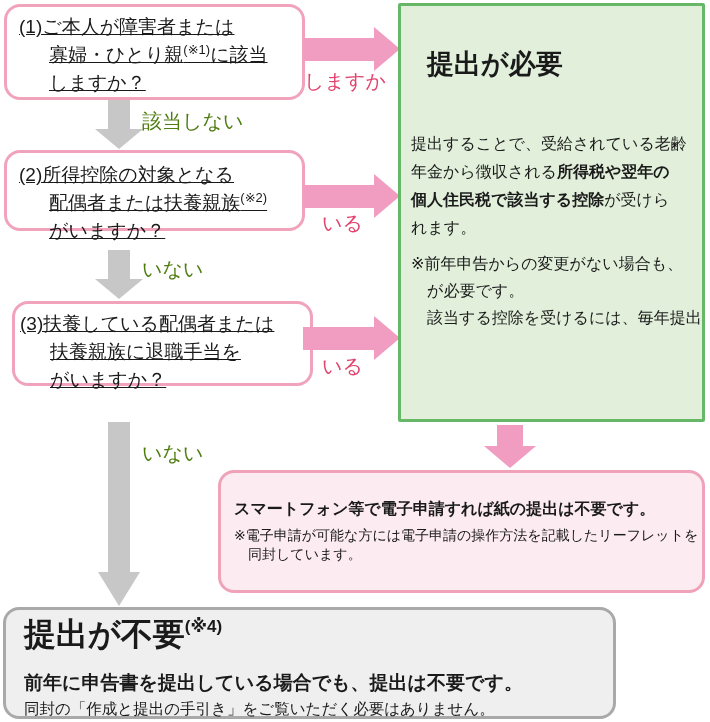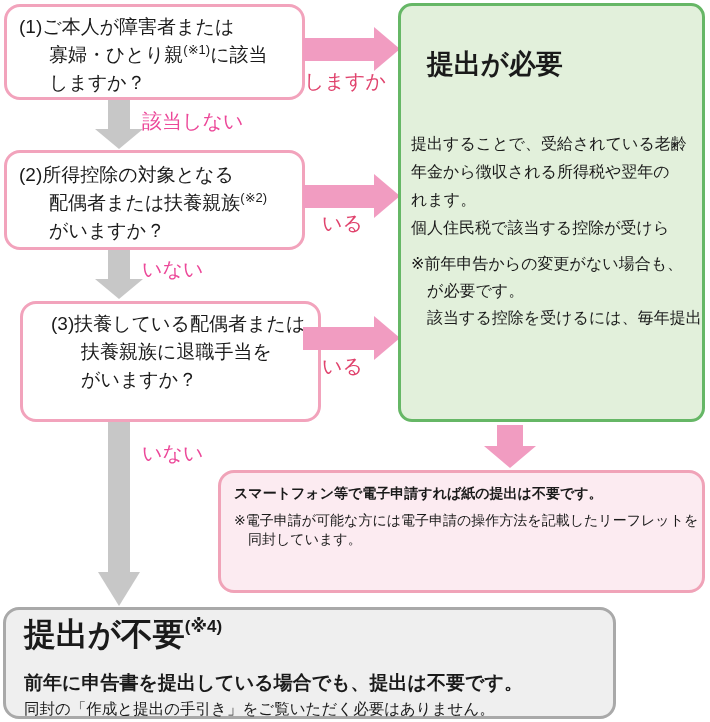--- a/index.html
+++ b/index.html
@@ -6,56 +6,56 @@
   .canvas{
     position:relative;width:710px;height:722px;background:#fff;overflow:hidden;
     font-family:"Liberation Sans","DejaVu Sans",sans-serif;color:var(--text,#1a1a1a);
   }
   .canvas *{box-sizing:border-box;}
   
   .qbox{
     position:absolute;background:#fff;border:3px solid var(--pink-border);
     border-radius:16px;
   }
-  .qtext{font-size:19px;line-height:28px;}
+  .qtext{font-size:19px;line-height:28px;text-decoration:underline;}
   .rline{white-space:nowrap;}
   .qtext .rline + .rline{padding-left:30px;}
   sup{font-size:13px;vertical-align:7px;line-height:0;}
-  b{font-weight:400;margin-top:32px;}
+  b{font-weight:700;margin-top:32px;}
   
-  .lbl{position:absolute;font-size:20px;color:#ec4899;white-space:nowrap;}
+  .lbl{position:absolute;font-size:20px;color:#4d7c0f;white-space:nowrap;}
   .lbl.red{color:var(--red-label);}
   
   .vshaft{position:absolute;background:var(--gray-arrow);}
   .vhead{position:absolute;width:0;height:0;border-left:24px solid transparent;border-right:24px solid transparent;}
   .vhead.gray-small{border-top:20px solid var(--gray-arrow);}
   .vhead.gray-big{border-left:21px solid transparent;border-right:21px solid transparent;border-top:34px solid var(--gray-arrow);}
   
   .hshaft{position:absolute;background:var(--pink-arrow);}
   .hhead{position:absolute;width:0;height:0;border-top:22px solid transparent;border-bottom:22px solid transparent;border-left:26px solid var(--pink-arrow);}
   
   .phead-down{position:absolute;width:0;height:0;border-left:26px solid transparent;border-right:26px solid transparent;border-top:22px solid var(--pink-arrow);}
   
   .gbox{
     position:absolute;left:398px;top:3px;width:307px;height:419px;
-    background:var(--green-fill);border:3px solid var(--green-border);border-radius:14px;
+    background:var(--green-fill);border:3px solid var(--green-border);border-radius:2px;
     padding:42px 6px 0 10px;
   }
   .gtitle{font-size:27px;font-weight:700;line-height:32px;margin-left:16px;}
   .gbody{margin-top:50px;font-size:16px;line-height:28px;}
   .gnote{margin-top:8px;font-size:16px;line-height:27px;}
   .hang .rline + .rline{padding-left:1em;}
   
   .pbox{
     position:absolute;left:218px;top:470px;width:487px;height:123px;
     background:var(--pinkbox-fill);border:3px solid var(--pinkbox-border);border-radius:16px;
     padding:5px 0 0 13px;
   }
   .ptitle{font-size:28px;font-weight:700;line-height:33px;white-space:nowrap;}
-  .psub{margin-top:3px;font-size:14px;font-weight:700;line-height:25px;white-space:nowrap;}
+  .psub{margin-top:18px;font-size:16px;font-weight:700;line-height:25px;white-space:nowrap;}
   .pnote{margin-top:5px;font-size:14px;line-height:19px;}
   
   .nbox{
     position:absolute;left:3px;top:607px;width:613px;height:112px;
     background:var(--gray-fill);border:3px solid var(--gray-border);border-radius:16px;
     padding:5px 0 0 18px;
   }
   .ntitle{font-size:32px;font-weight:700;line-height:38px;white-space:nowrap;}
   .ntitle sup{font-size:17px;vertical-align:13px;font-weight:700;}
   .nsub{margin-top:16px;font-size:19px;font-weight:700;line-height:28px;white-space:nowrap;}
@@ -75,59 +75,59 @@
   </div>
 
   <div class="vshaft" style="left:108px;top:100px;width:22px;height:30px"></div>
   <div class="vhead gray-small" style="left:95px;top:129px"></div>
   <div class="lbl" style="left:142px;top:108px">該当しない</div>
 
   <div class="hshaft" style="left:303px;top:38px;width:73px;height:23px"></div>
   <div class="hhead" style="left:374px;top:27px"></div>
   <div class="lbl red" style="left:304px;top:68px">しますか</div>
 
-  <div class="qbox" style="left:4px;top:150px;width:301px;height:100px;padding:8px 6px 0 12px">
+  <div class="qbox" style="left:4px;top:150px;width:301px;height:81px;padding:8px 6px 0 12px">
     <div class="qtext">
         <div class="rline"><span>(2)所得控除の対象となる</span></div>
         <div class="rline"><span>配偶者または扶養親族</span><sup>(※2)</sup></div>
         <div class="rline"><span>がいますか？</span></div>
       </div>
   </div>
 
   <div class="vshaft" style="left:108px;top:250px;width:22px;height:30px"></div>
   <div class="vhead gray-small" style="left:95px;top:279px"></div>
   <div class="lbl" style="left:142px;top:256px">いない</div>
 
   <div class="hshaft" style="left:303px;top:185px;width:73px;height:23px"></div>
   <div class="hhead" style="left:374px;top:174px"></div>
   <div class="lbl red" style="left:322px;top:210px">いる</div>
 
-  <div class="qbox" style="left:20px;top:301px;width:301px;height:121px;padding:6px 6px 0 28px">
+  <div class="qbox" style="left:12px;top:301px;width:301px;height:85px;padding:6px 6px 0 5px">
     <div class="qtext">
         <div class="rline"><span>(3)扶養している配偶者または</span></div>
         <div class="rline"><span>扶養親族に退職手当を</span></div>
         <div class="rline"><span>がいますか？</span></div>
       </div>
   </div>
 
   <div class="vshaft" style="left:108px;top:422px;width:22px;height:151px"></div>
   <div class="vhead gray-big" style="left:98px;top:572px"></div>
   <div class="lbl" style="left:142px;top:440px">いない</div>
 
   <div class="hshaft" style="left:303px;top:327px;width:73px;height:23px"></div>
   <div class="hhead" style="left:374px;top:316px"></div>
   <div class="lbl red" style="left:322px;top:353px">いる</div>
 
   <div class="gbox">
     <div class="gtitle">提出が必要</div>
     <div class="gbody">
         <div class="rline"><span>提出することで、受給されている老齢</span></div>
         <div class="rline"><span>年金から徴収される</span><b>所得税や翌年の</b></div>
+        <div class="rline"><b>個人住民税で該当する控除</b><span>が受けら</span></div>
         <div class="rline"><span>れます。</span></div>
-        <div class="rline"><b>個人住民税で該当する控除</b><span>が受けら</span></div>
       </div>
     <div class="gnote hang">
         <div class="rline">※前年申告からの変更がない場合も、</div>
         <div class="rline">が必要です。</div>
         <div class="rline">該当する控除を受けるには、毎年提出</div>
       </div>
   </div>
 
   <div class="hshaft" style="left:497px;top:425px;width:26px;height:22px"></div>
   <div class="phead-down" style="left:484px;top:446px"></div>

